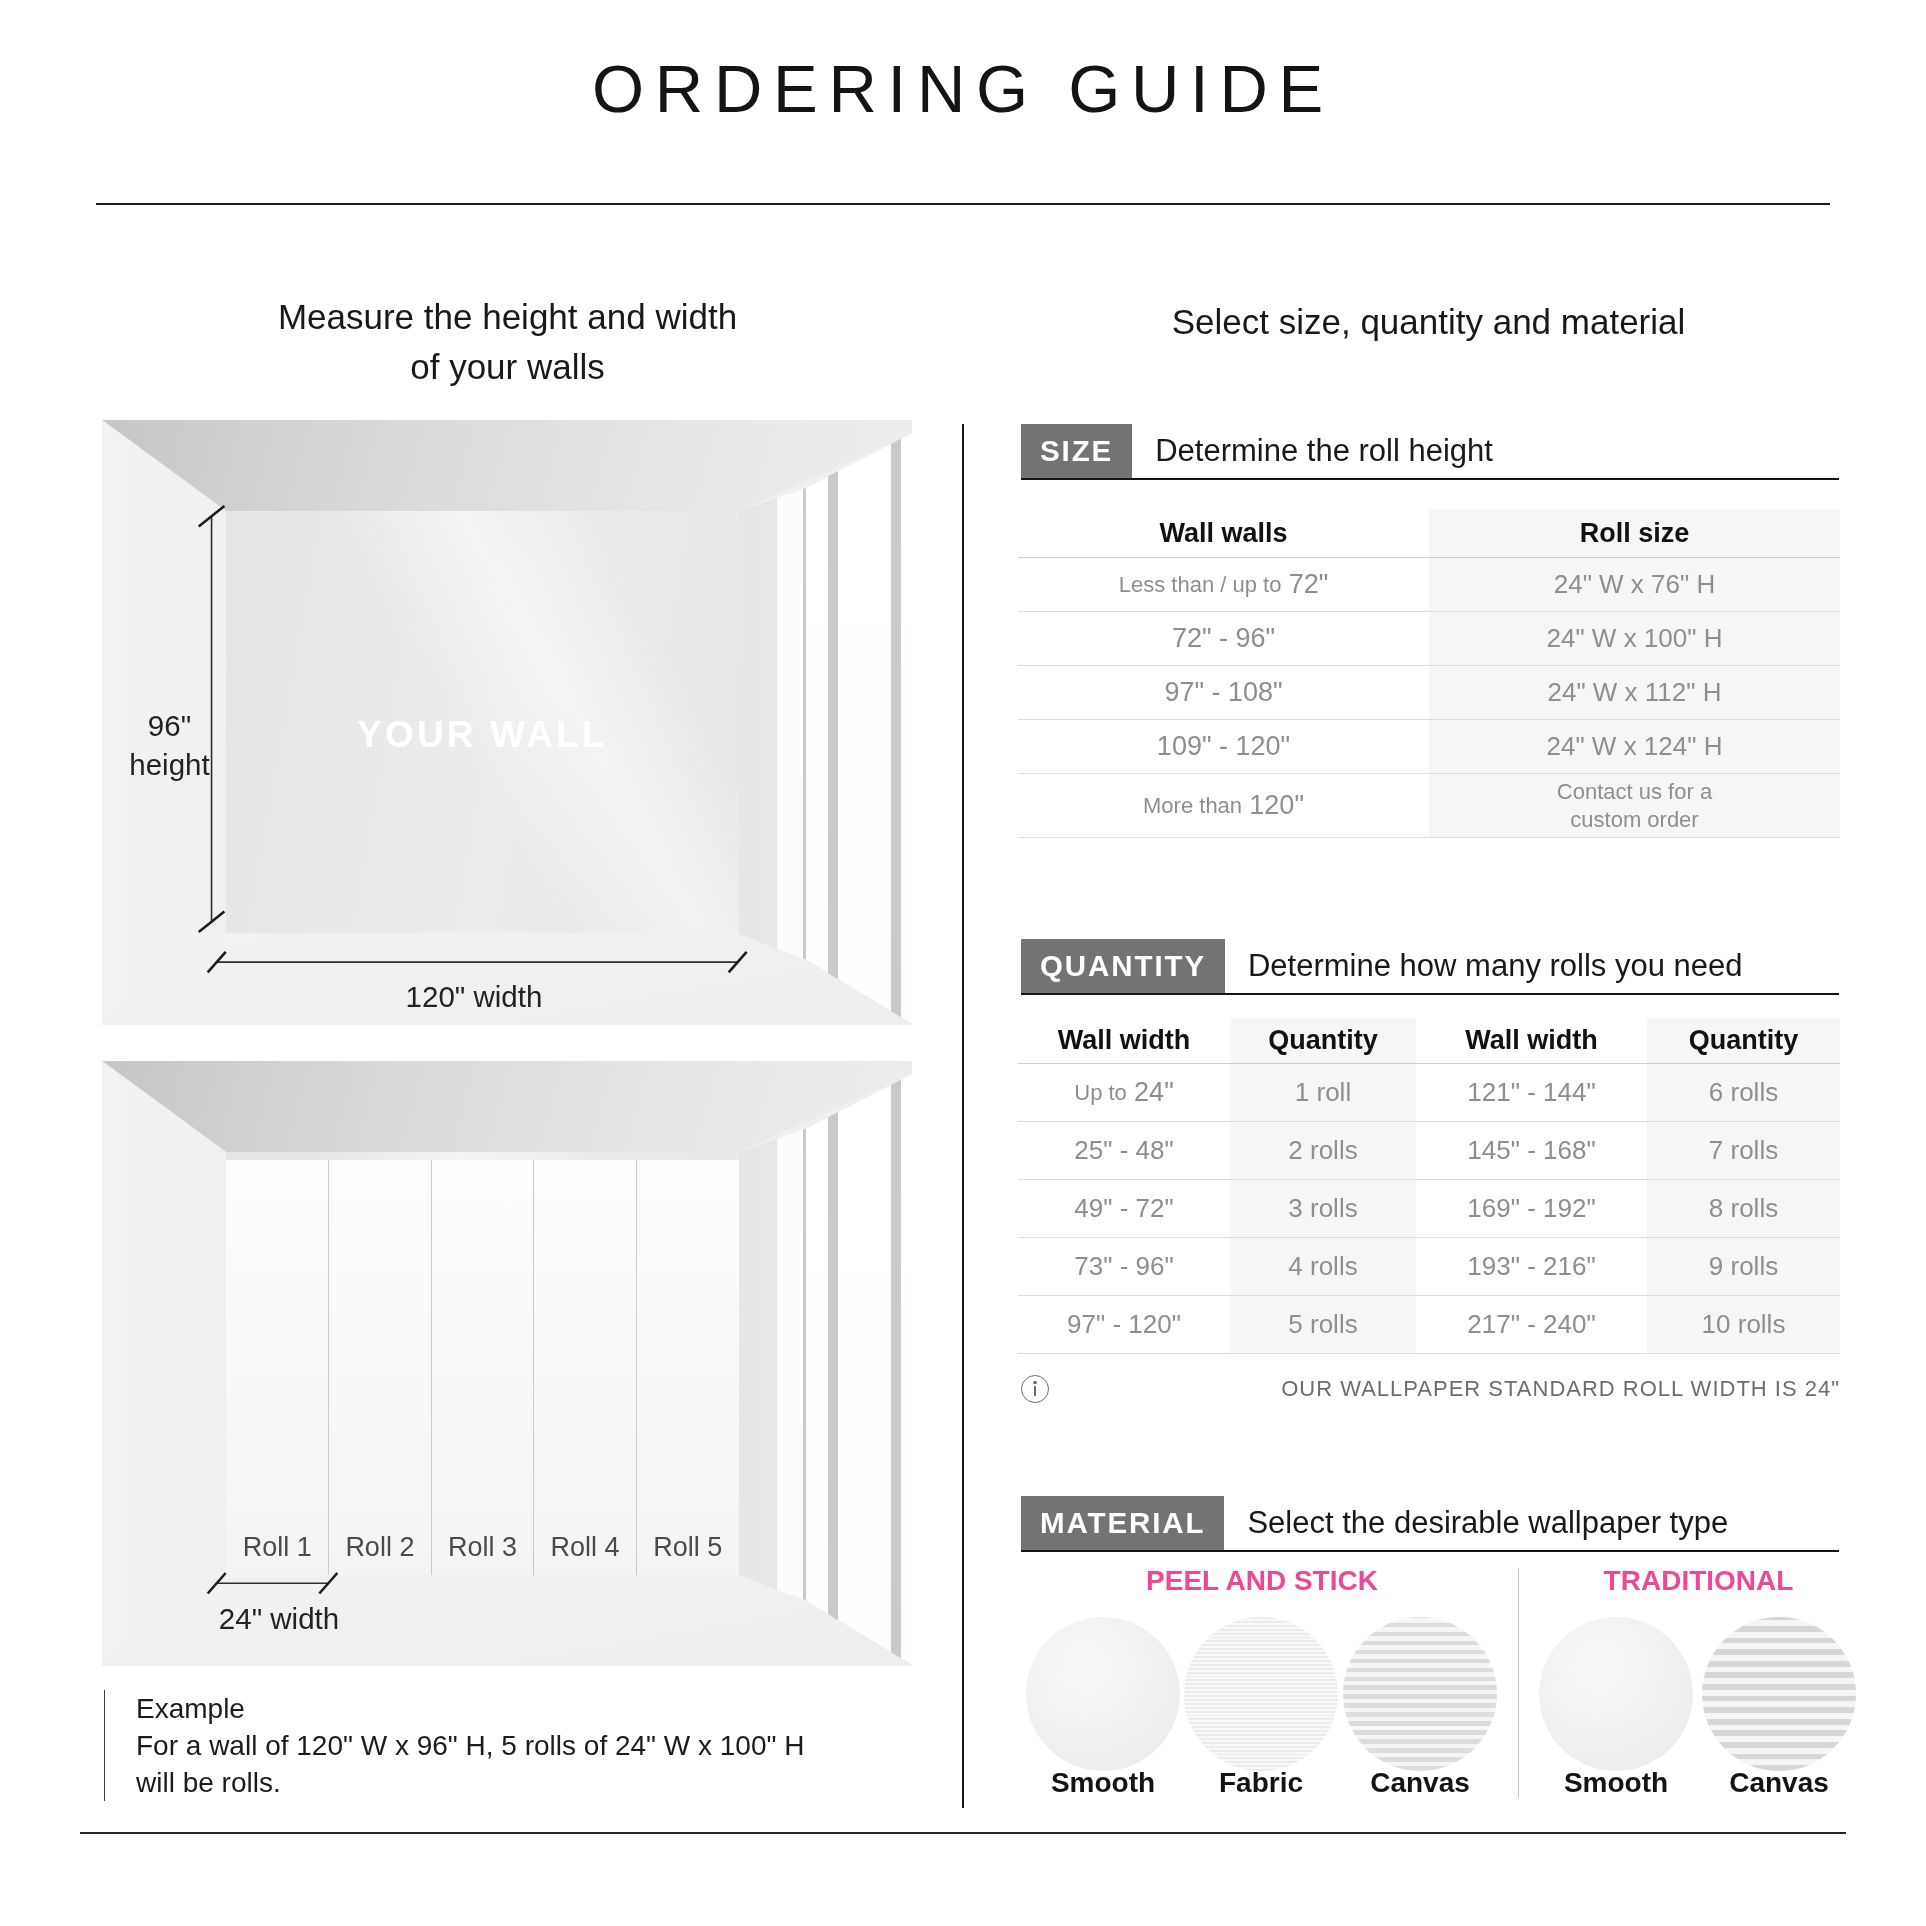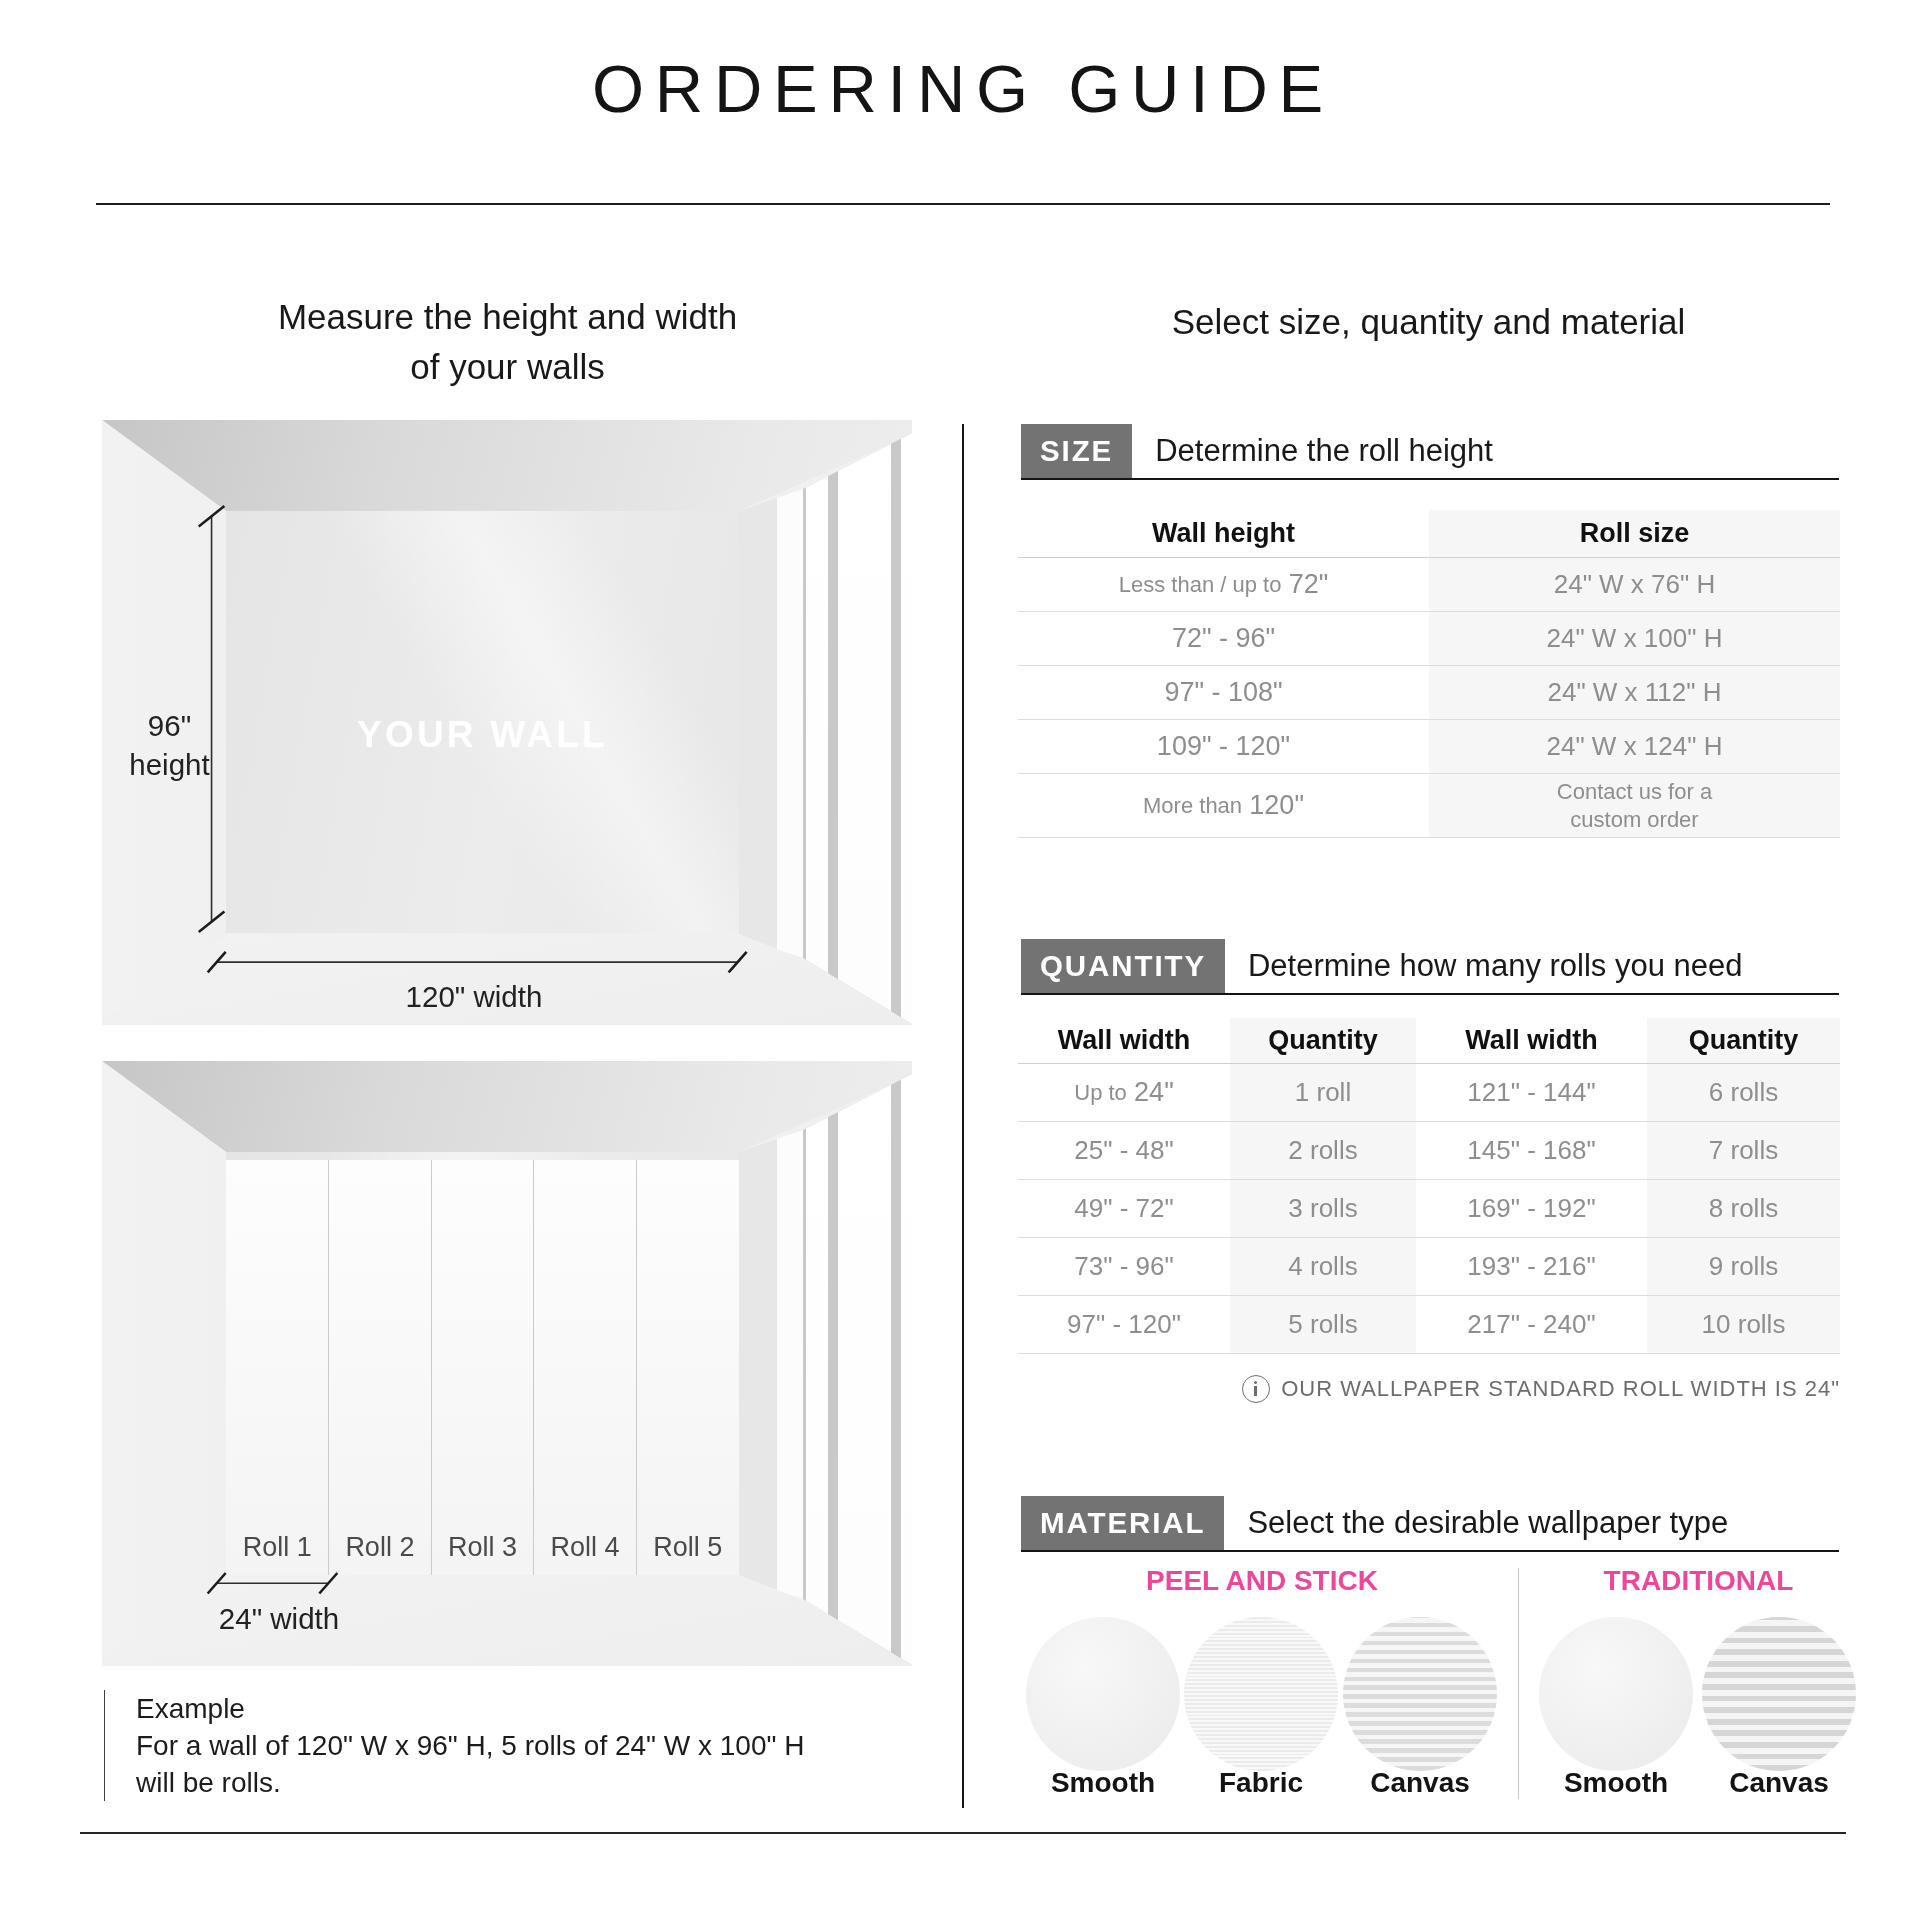--- a/index.html
+++ b/index.html
@@ -73,21 +73,21 @@
         font-size:26px;color:#8e8e8e;text-align:center;}
   .cell .big{font-size:27px;} .cell .small{font-size:22px;}
   .cell.hdr{font-size:27px;font-weight:bold;color:#111;border-bottom:1.3px solid #cfcfcf;}
   .cell.gray{background:#f6f6f6;}
   .cell.twolines{white-space:pre-line;font-size:22px;line-height:28px;}
   .size-table{top:510px;grid-template-columns:411px 411px;grid-template-rows:48px 54px 54px 54px 54px 64px;}
   .qty-table{top:1018px;grid-template-columns:212px 186px 231px 193px;grid-template-rows:46px 58px 58px 58px 58px 58px;}
 
   
   .note{position:absolute;left:1021px;top:1375px;width:819px;text-align:center;font-size:22px;
-        color:#6d6d6d;letter-spacing:1px;display:flex;align-items:center;justify-content:flex-end;gap:11.6px;}
+        color:#6d6d6d;letter-spacing:1px;display:flex;align-items:center;justify-content:space-between;gap:11.6px;}
   .footer{position:absolute;left:0;top:1952px;width:1926px;text-align:center;font-size:26px;
           color:#707070;letter-spacing:1.3px;display:flex;align-items:center;justify-content:center;gap:13px;}
   .info-i{display:inline-block;position:relative;width:26px;height:26px;border:1.9px solid #6d6d6d;
           border-radius:50%;flex:0 0 auto;}
   .info-i::before{content:"";position:absolute;left:50%;top:4.5px;width:3.2px;height:3.2px;margin-left:-1.6px;
           border-radius:50%;background:#6d6d6d;}
   .info-i::after{content:"";position:absolute;left:50%;top:10.3px;width:2.6px;height:9.6px;margin-left:-1.3px;
           background:#6d6d6d;}
 
   
@@ -187,21 +187,21 @@
     <div>will be rolls.</div>
   </div>
 
   <div class="right-heading">Select size, quantity and material</div>
 
   <div class="section-head head-size">
     <div class="badge">SIZE</div>
     <div class="subtitle">Determine the roll height</div>
   </div>
   <div class="tbl size-table">
-    <div class="cell hdr">Wall height</div>
+    <div class="cell hdr">Wall walls</div>
     <div class="cell hdr gray">Roll size</div>
 
     <div class="cell">
       <span class="small">Less than / up to </span>&nbsp;<span class="big">72"</span>
     </div>
     <div class="cell gray big">24" W x 76" H</div>
 
     <div class="cell">
       <span class="big">72" - 96"</span>
     </div>

